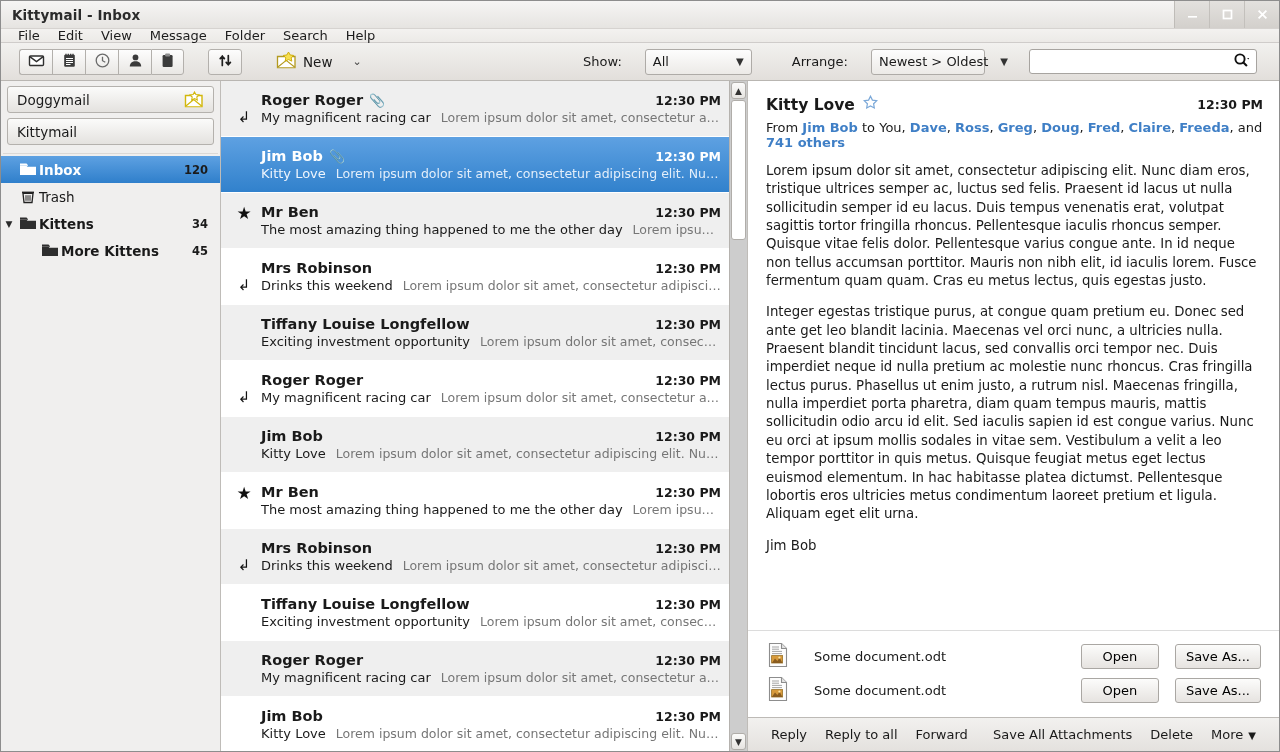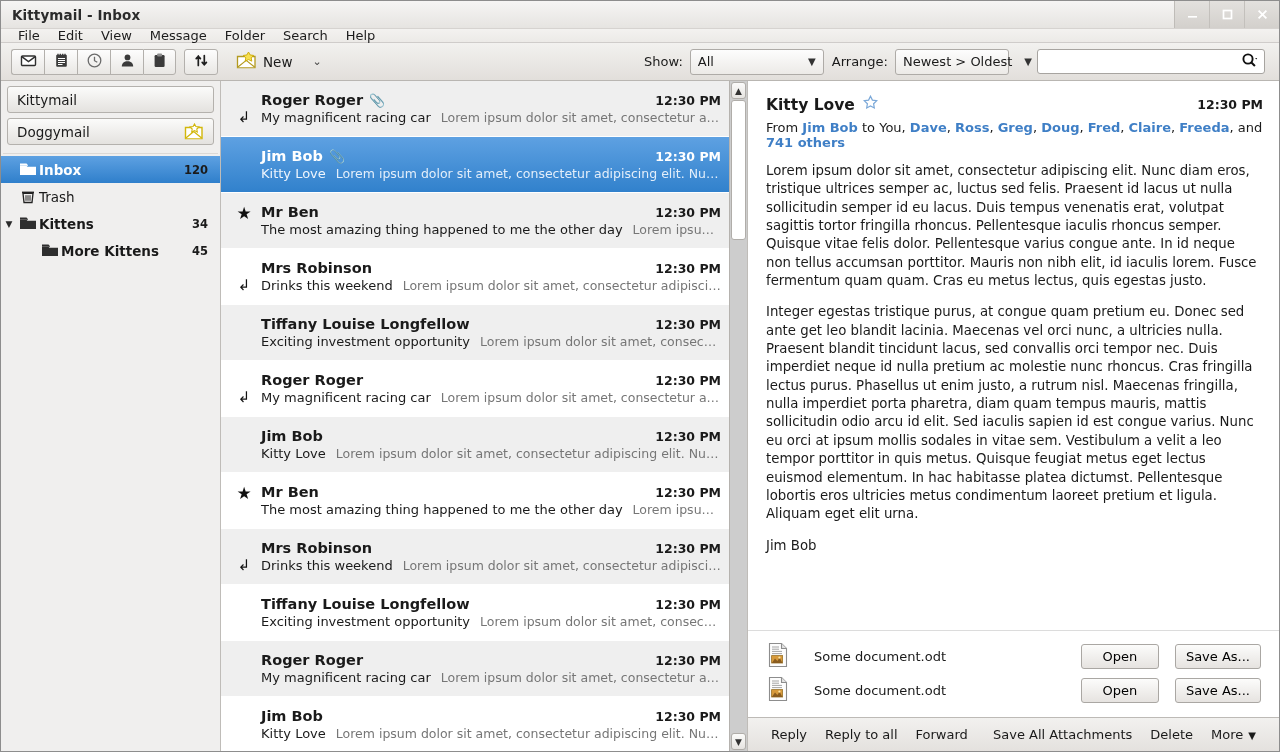--- a/index.html
+++ b/index.html
@@ -60,23 +60,23 @@
     padding: 2px 9px; font-size: 13px; color: #1c1c1c;
     white-space: nowrap;
   }
 
   
   .toolbar {
     height: 38px;
     background: linear-gradient(to bottom, #f2f1ef 0%, #e2dfdb 100%);
     border-bottom: 1px solid #b9b6b2;
     display: flex; align-items: center;
-    padding: 0 10px;
+    padding: 0 18px;
     flex: none;
-    gap: 0;
+    gap: 16px;
   }
   .btngroup { display: flex; margin-right: 8px; }
   .tbtn {
     width: 33px; height: 26px;
     background: linear-gradient(to bottom, #fdfdfd 0%, #e9e7e4 100%);
     border: 1px solid #b3b0ac;
     border-right-width: 0;
     display: flex; align-items: center; justify-content: center;
   }
   .tbtn:first-child { border-radius: 3px 0 0 3px; }
@@ -98,21 +98,21 @@
     background: linear-gradient(to bottom, #fdfdfd 0%, #eceae7 100%);
     border: 1px solid #aeaba7;
     border-radius: 3px;
     display: flex; align-items: center;
     padding: 0 7px;
     font-size: 13px;
     position: relative;
   }
   .selectbox .val { flex: 1; white-space: nowrap; }
   .selectbox .cv { margin-left: 12px; font-size: 10px; color: #333; }
-  #show-select { width: 134px; margin-right: 8px; }
+  #show-select { width: 107px; margin-right: 24px; }
   #arrange-select { width: 114px; }
 
   .searchwrap {
     margin-left: 28px; margin-right: 4px;
     width: 228px; height: 25px;
     background: #ffffff;
     border: 1px solid #a7a4a0;
     border-radius: 3px;
     display: flex; align-items: center;
     padding: 0 6px;
@@ -432,31 +432,31 @@
             <path d="M14.2 6 L16.2 6 L15.2 7.6 Z" fill="#111"></path>
           </svg>
       </span>
     </div>
   </div>
 
   <div class="main">
 
     <div class="sidebar">
       <div class="acct">
-        <span class="nm">Kittymail</span>
-      </div>
-      <div class="acct">
         <span class="nm">Doggymail</span>
         <span class="badge">
           <svg width="20" height="17" viewBox="0 0 20 17">
             <path d="M1.5 4.5 L18 4.5 L18 15.5 L1.5 15.5 Z" fill="#fff" stroke="#d2b70b" stroke-width="1.4"></path>
             <path d="M1.6 15.3 L9.7 8.6 L17.9 15.3" fill="#fff" stroke="#d2b70b" stroke-width="1.3"></path>
             <path d="M10.5 1 L11.9 3.6 L14.9 3.9 L12.8 6 L13.3 9 L10.5 7.6 L7.7 9 L8.2 6 L6.1 3.9 L9.1 3.6 Z" fill="#fff" stroke="#d2b70b" stroke-width="1.1"></path>
           </svg>
         </span>
+      </div>
+      <div class="acct">
+        <span class="nm">Kittymail</span>
       </div>
       <div class="sidebar-sep"></div>
 
       <div class="folder sel bold">
         <span class="tw"></span>
         <span class="ic">
           <svg width="18" height="15" viewBox="0 0 18 15">
               <path d="M1 3.2 h6 l1.4 1.6 H17 V13 H1 Z" fill="#ffffff"></path>
               <path d="M1 2.2 h6.2 l1.3 1.6" fill="none" stroke="#ffffff" stroke-width="1.4"></path>
             </svg>

